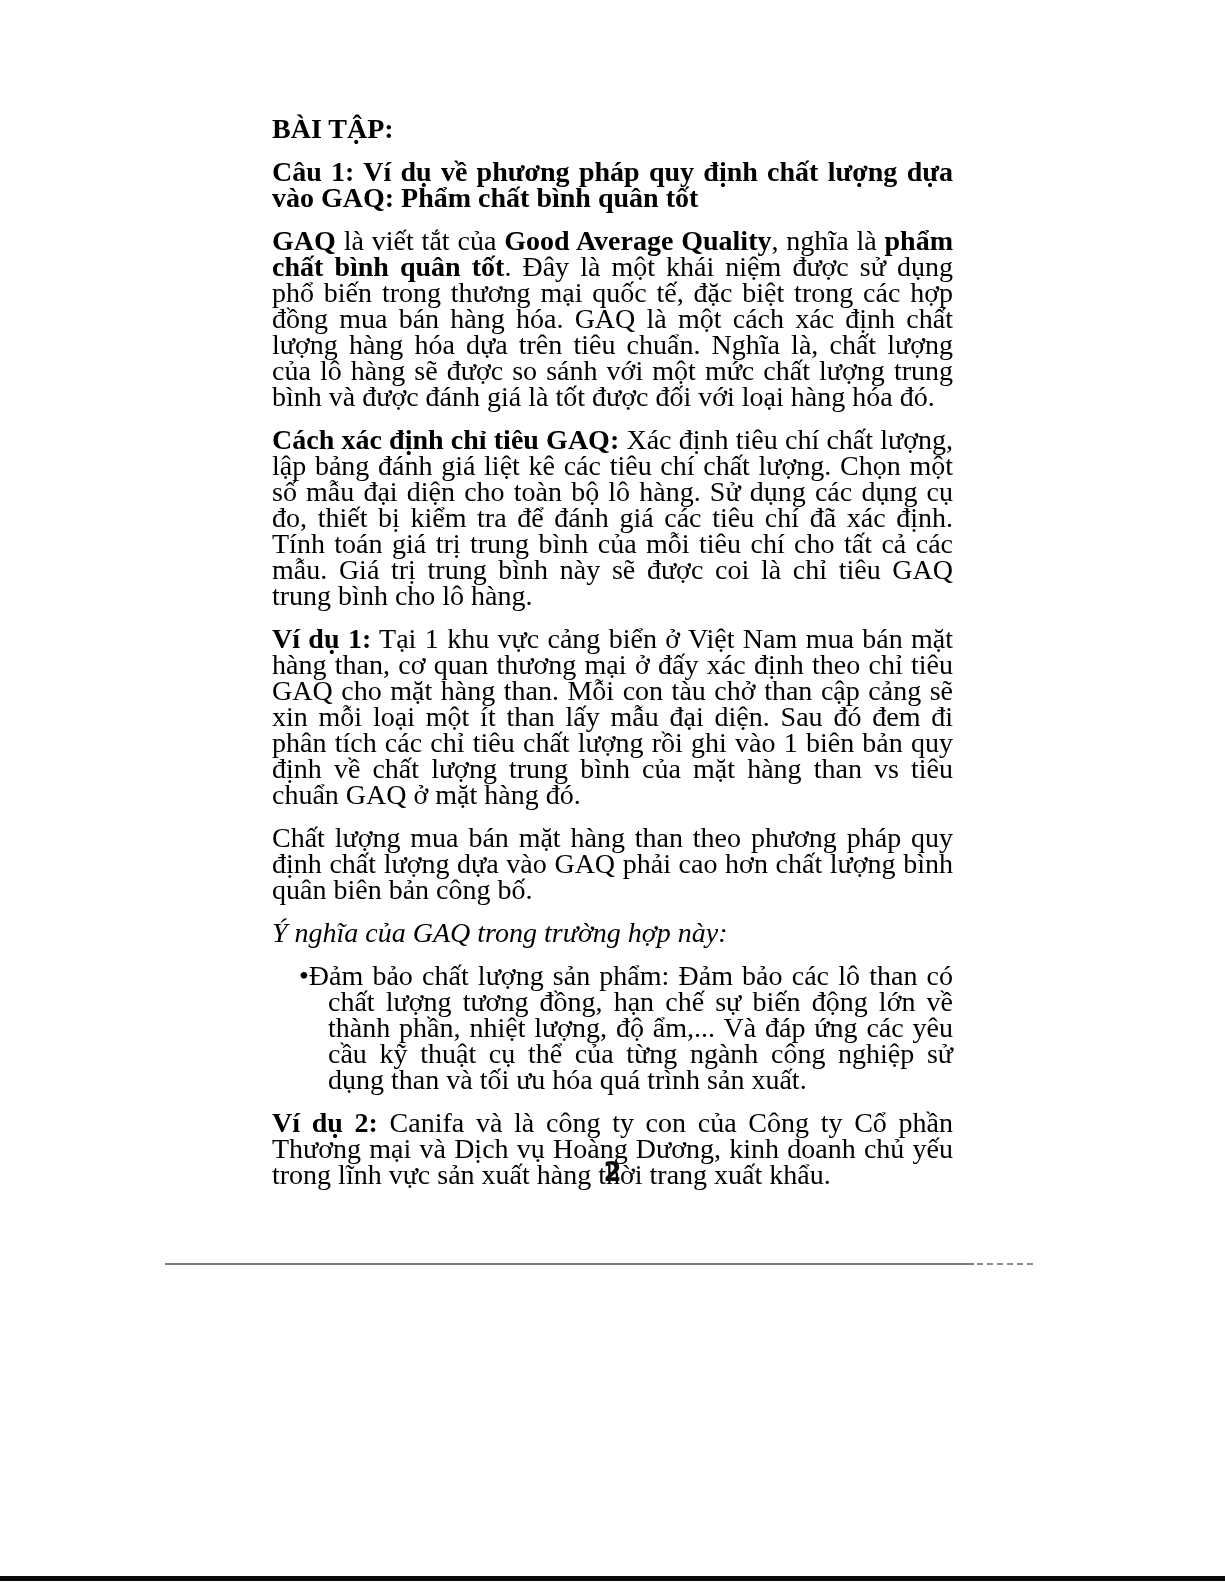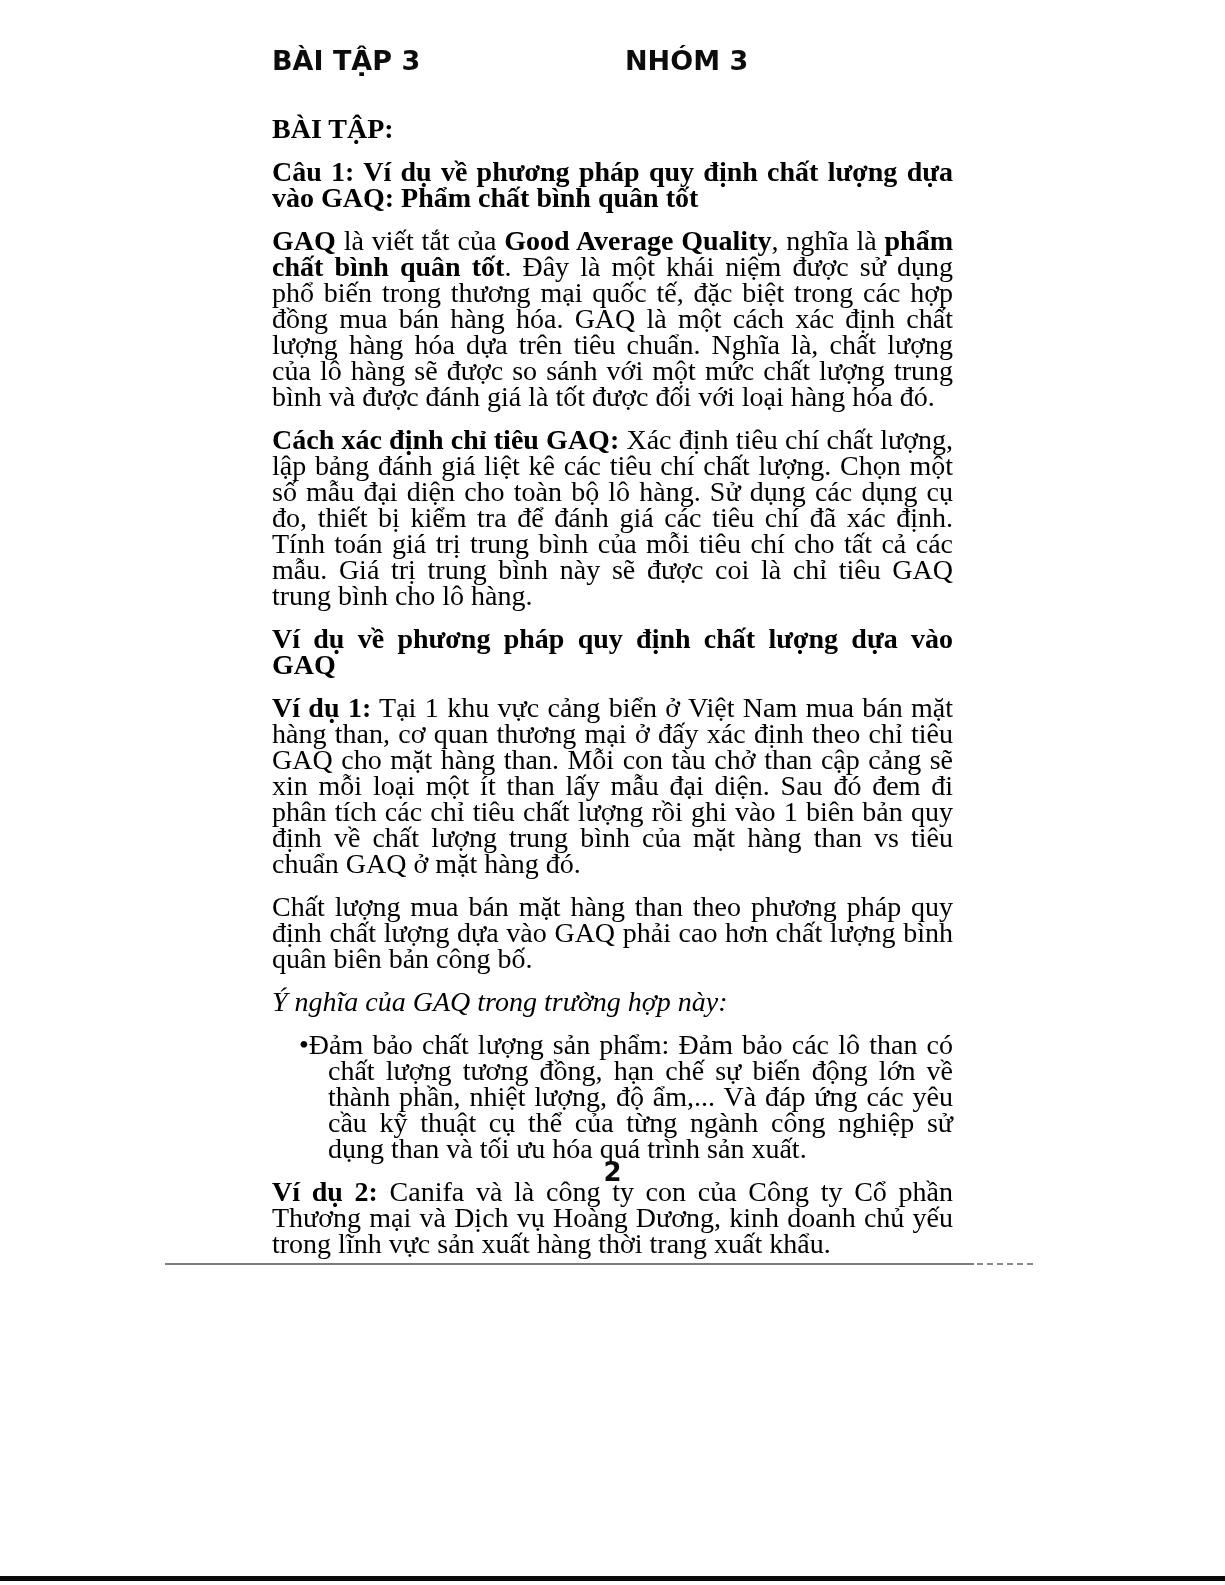--- a/index.html
+++ b/index.html
@@ -76,31 +76,26 @@
     width: 1225px;
     height: 5px;
     background: #0a0a0a;
   }
 </style>
 </head>
 <body>
 
 <div class="page">
 
-  <div class="page-header">
-    <span class="hdr-left">BÀI TẬP 3</span>
-    <span class="hdr-right">NHÓM 3</span>
-  </div>
 
   <div class="doc-body" id="doc-body">
       <div class="para"><span class="b ">BÀI TẬP:</span></div>
       <div class="para"><span class="b ">Câu 1: Ví dụ về phương pháp quy định chất lượng dựa vào GAQ: Phẩm chất bình quân tốt</span></div>
       <div class="para"><span class="b ">GAQ</span><span class=""> là viết tắt của </span><span class="b ">Good Average Quality</span><span class="">, nghĩa là </span><span class="b ">phẩm chất bình quân tốt</span><span class="">. Đây là một khái niệm được sử dụng phổ biến trong thương mại quốc tế, đặc biệt trong các hợp đồng mua bán hàng hóa. GAQ là một cách xác định chất lượng hàng hóa dựa trên tiêu chuẩn. Nghĩa là, chất lượng của lô hàng sẽ được so sánh với một mức chất lượng trung bình và được đánh giá là tốt được đối với loại hàng hóa đó.</span></div>
       <div class="para"><span class="b ">Cách xác định chỉ tiêu GAQ:</span><span class=""> Xác định tiêu chí chất lượng, lập bảng đánh giá liệt kê các tiêu chí chất lượng. Chọn một số mẫu đại diện cho toàn bộ lô hàng. Sử dụng các dụng cụ đo, thiết bị kiểm tra để đánh giá các tiêu chí đã xác định. Tính toán giá trị trung bình của mỗi tiêu chí cho tất cả các mẫu. Giá trị trung bình này sẽ được coi là chỉ tiêu GAQ trung bình cho lô hàng.</span></div>
-      <div class="para"><span class="b ">Ví dụ về phương pháp quy định chất lượng dựa vào GAQ</span></div>
       <div class="para"><span class="b ">Ví dụ 1:</span><span class=""> Tại 1 khu vực cảng biển ở Việt Nam mua bán mặt hàng than, cơ quan thương mại ở đấy xác định theo chỉ tiêu GAQ cho mặt hàng than. Mỗi con tàu chở than cập cảng sẽ xin mỗi loại một ít than lấy mẫu đại diện. Sau đó đem đi phân tích các chỉ tiêu chất lượng rồi ghi vào 1 biên bản quy định về chất lượng trung bình của mặt hàng than vs tiêu chuẩn GAQ ở mặt hàng đó.</span></div>
       <div class="para"><span class="">Chất lượng mua bán mặt hàng than theo phương pháp quy định chất lượng dựa vào GAQ phải cao hơn chất lượng bình quân biên bản công bố.</span></div>
       <div class="para"><span class="i ">Ý nghĩa của GAQ trong trường hợp này:</span></div>
       <div class="bullet"><span>•</span><span class="">Đảm bảo chất lượng sản phẩm: Đảm bảo các lô than có chất lượng tương đồng, hạn chế sự biến động lớn về thành phần, nhiệt lượng, độ ẩm,... Và đáp ứng các yêu cầu kỹ thuật cụ thể của từng ngành công nghiệp sử dụng than và tối ưu hóa quá trình sản xuất.</span></div>
       <div class="para"><span class="b ">Ví dụ 2:</span><span class=""> Canifa và là công ty con của Công ty Cổ phần Thương mại và Dịch vụ Hoàng Dương, kinh doanh chủ yếu trong lĩnh vực sản xuất hàng thời trang xuất khẩu.</span></div>
     </div>
 
   <div class="page-number">2</div>
 
   <div class="divider-solid"></div>

